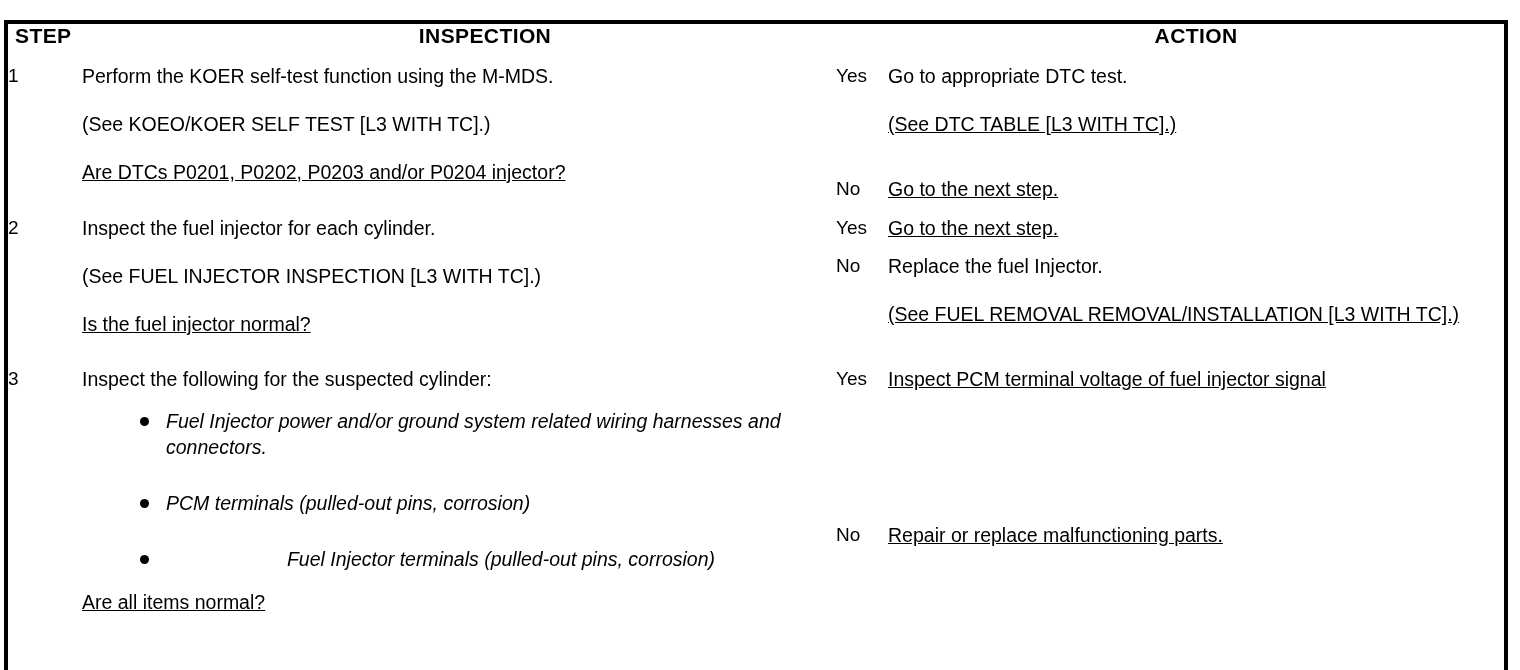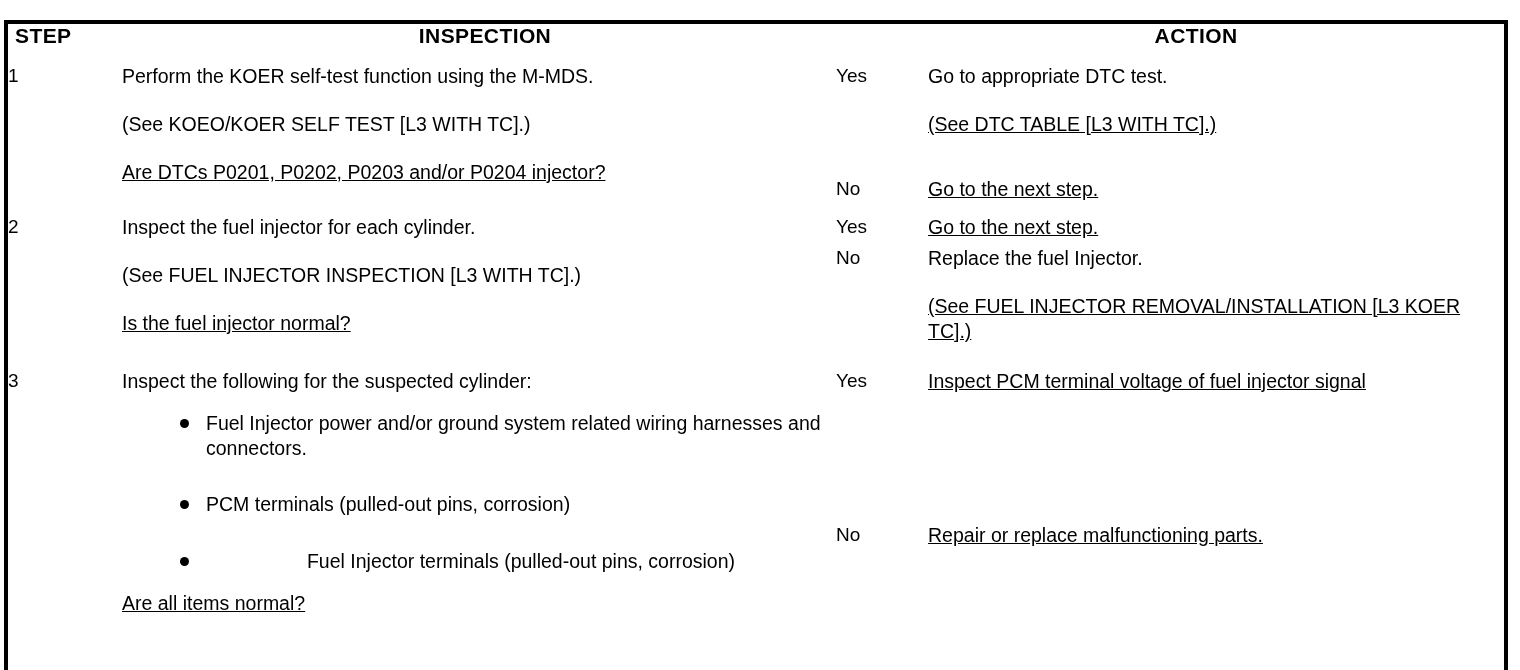--- a/index.html
+++ b/index.html
@@ -68,32 +68,32 @@
     font-size: 20px;
   }
 
   .cell-pad   { padding: 6px 8px 6px 9px; }
   .cell-step  { padding: 6px 0 0 7px; font-size: 19px; line-height: 1.25; }
   .cell-yesno { padding: 6px 0 0 5px; font-size: 19px; line-height: 1.25; }
 
   .txt {
     font-size: 19.5px;
     line-height: 1.28;
-    margin-left: 40px;
   }
   .txt p {
     margin: 0 0 23px 0;
   }
   .txt p.tight { margin-bottom: 0; }
   .txt p:last-child { margin-bottom: 0; text-decoration: underline; }
 
   ul.bullets {
     list-style: none;
     margin: 17px 0 17px 0;
     padding: 0 0 0 58px;
+    font-style: italic;
   }
   ul.bullets li {
     position: relative;
     margin: 0 0 31px 0;
     padding-left: 26px;
     font-size: 19.5px;
     line-height: 1.30;
   }
   ul.bullets li:last-child { margin-bottom: 0; text-align: center; }
   .bullet-dot {
@@ -166,21 +166,21 @@
           <div class="txt">
             <p>Go to the next step.</p>
           </div>
         </td>
       </tr>
       <tr>
         <td class="cell-yesno v-right-thin h-bot-thick">No</td>
         <td class="cell-pad h-bot-thick">
           <div class="txt">
             <p>Replace the fuel Injector.</p>
-            <p>(See FUEL INJECTOR REMOVAL/INSTALLATION [L3 KOER TC].)</p>
+            <p>(See FUEL REMOVAL REMOVAL/INSTALLATION [L3 WITH TC].)</p>
           </div>
         </td>
       </tr>
 
       <tr>
         <td class="cell-step v-right-thin" rowspan="2">3</td>
         <td class="cell-pad v-right-thin" rowspan="2">
           <div class="txt">
             <p class="tight">Inspect the following for the suspected cylinder:</p>
             <ul class="bullets">

